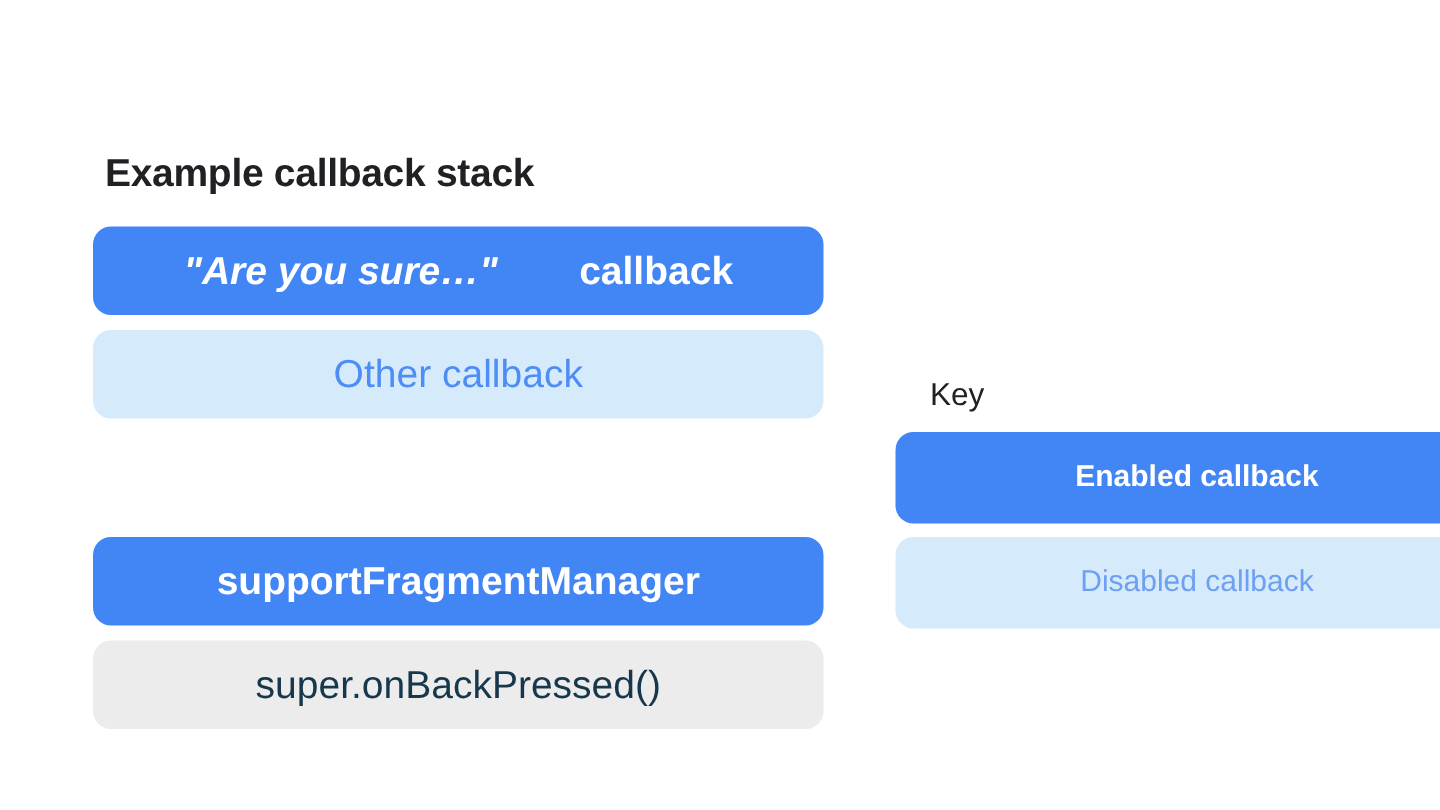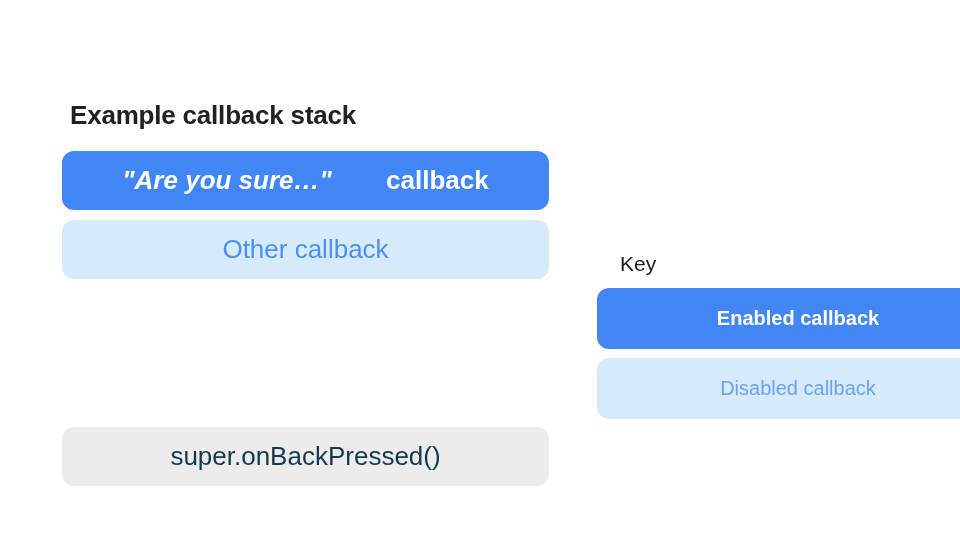--- a/index.html
+++ b/index.html
@@ -84,20 +84,23 @@
 
   <div class="box stack-box enabled s1">
     <span><span class="quoted">"Are you sure…"</span><span class="rest"> callback</span></span>
   </div>
 
   <div class="box stack-box disabled s2">
     <span>Other callback</span>
   </div>
 
 
+  <div class="box stack-box enabled s4">
+    <span>supportFragmentManager</span>
+  </div>
 
   <div class="box stack-box system s5">
     <span>super.onBackPressed()</span>
   </div>
 
   <h2 class="key-title">Key</h2>
 
   <div class="box key-box enabled k1">
     <span>Enabled callback</span>
   </div>

